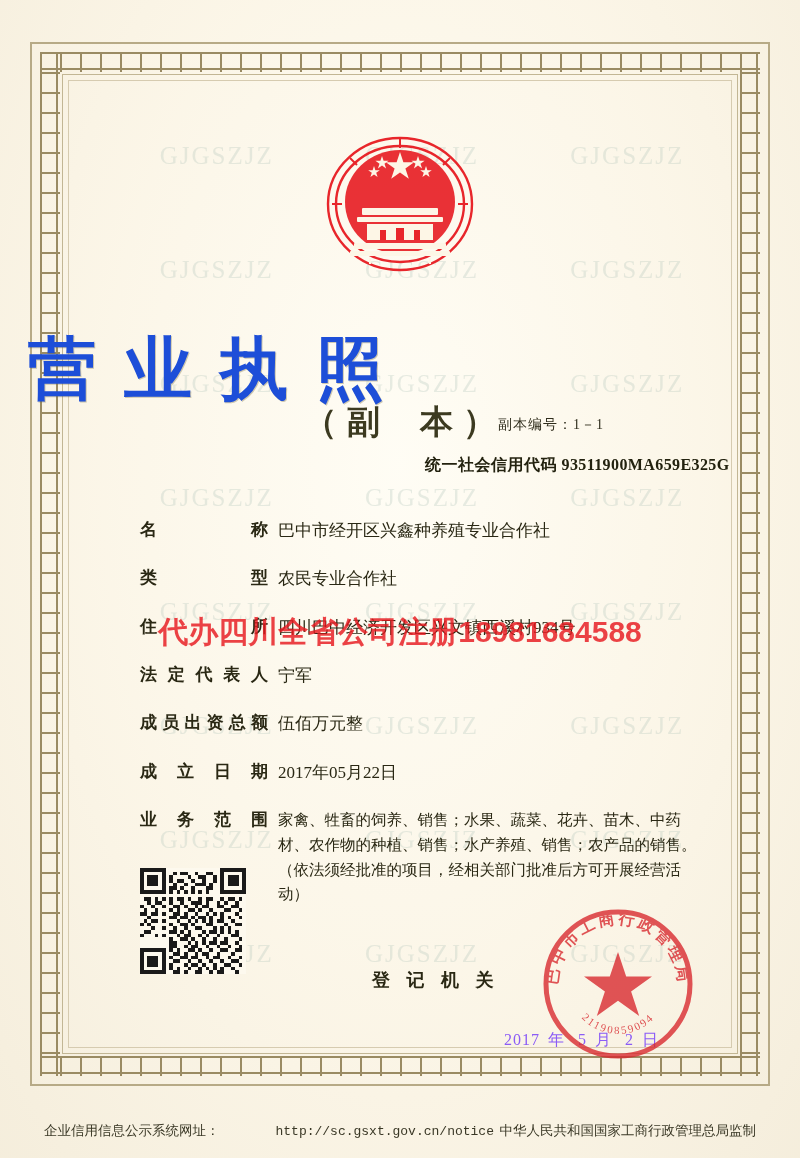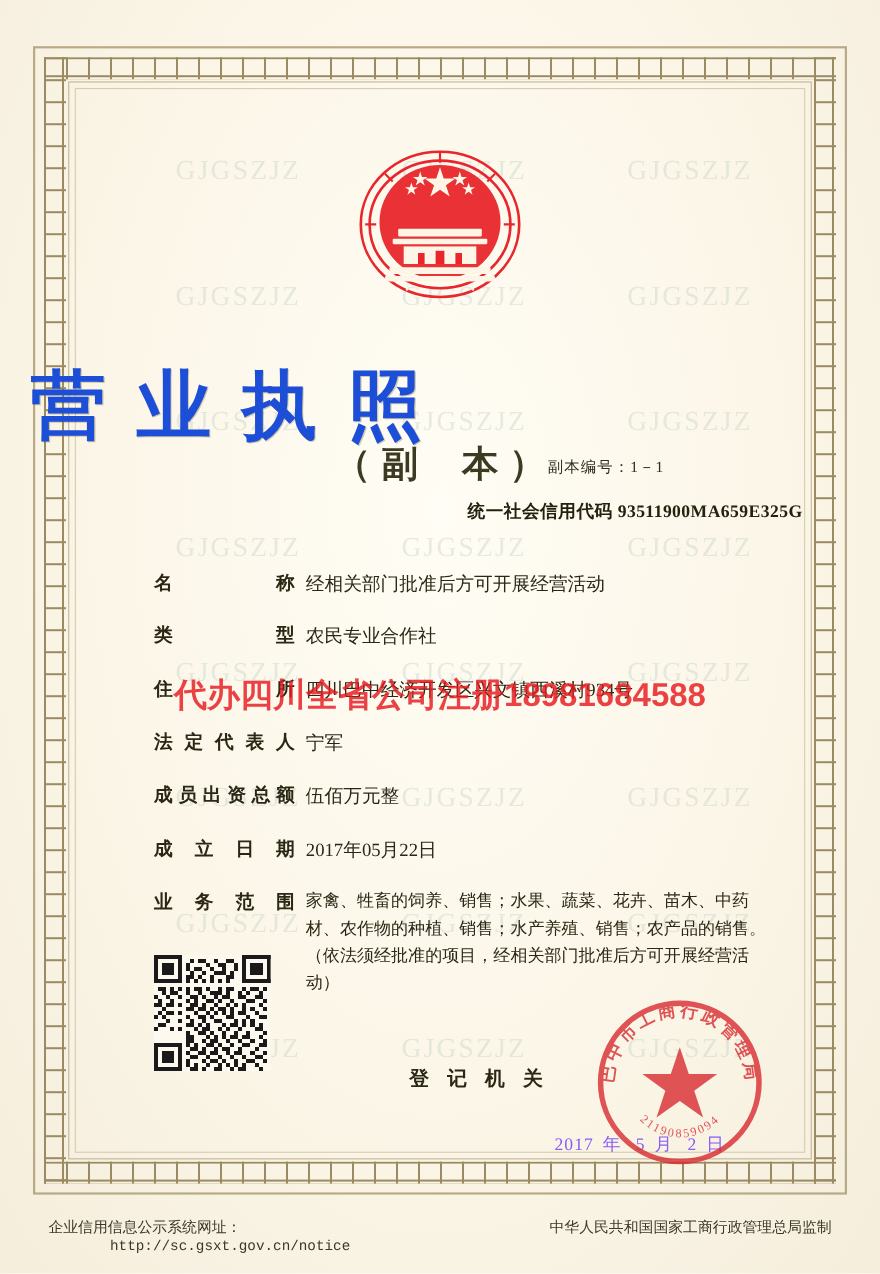--- a/index.html
+++ b/index.html
@@ -246,21 +246,21 @@
     bottom: 18px;
     left: 44px;
     right: 44px;
     display: flex;
     justify-content: space-between;
     align-items: baseline;
     font-family: "Liberation Serif", serif;
     font-size: 13.5px;
     color: #3a3826;
   }
-  .footer-left { display: flex; align-items: flex-start; flex-direction: column; }
+  .footer-left { display: flex; align-items: center; }
   .footer-url {
     margin-left: 56px;
     font-family: "Liberation Mono", monospace;
     font-size: 13px;
     letter-spacing: 0;
   }
 </style>
 </head>
 <body>
 
@@ -379,21 +379,21 @@
     <span class="code-val">93511900MA659E325G</span>
   </div>
 
   <div class="fields">
 
     <div class="row">
       <div class="row-label">
         <span>名</span>
         <span>称</span>
       </div>
-      <div class="row-value">经相关部门批准后方可开展经营活动</div>
+      <div class="row-value">巴中市经开区兴鑫种养殖专业合作社</div>
     </div>
 
     <div class="row">
       <div class="row-label">
         <span>类</span>
         <span>型</span>
       </div>
       <div class="row-value">农民专业合作社</div>
     </div>
 

